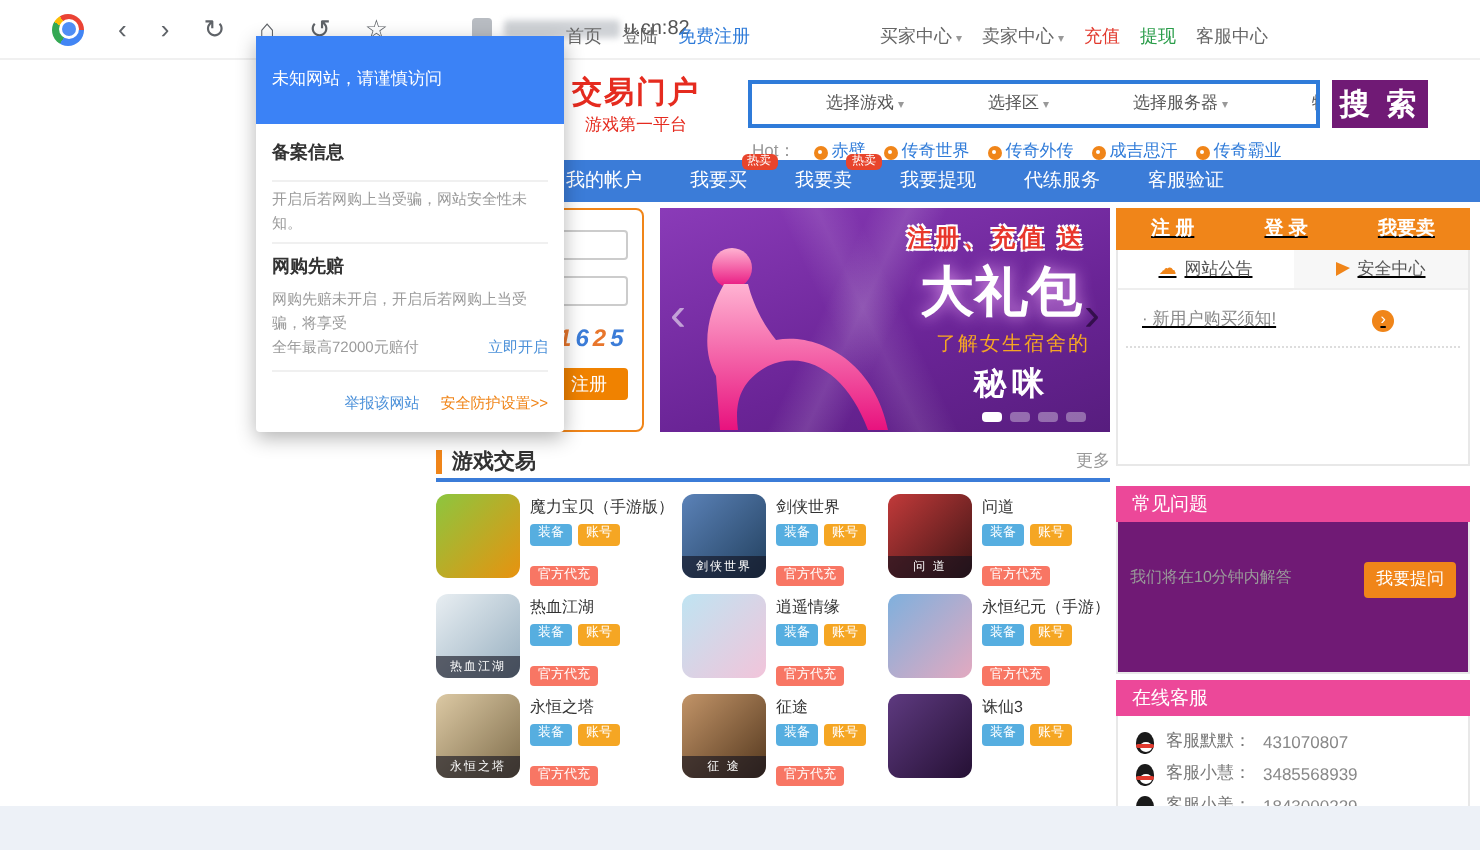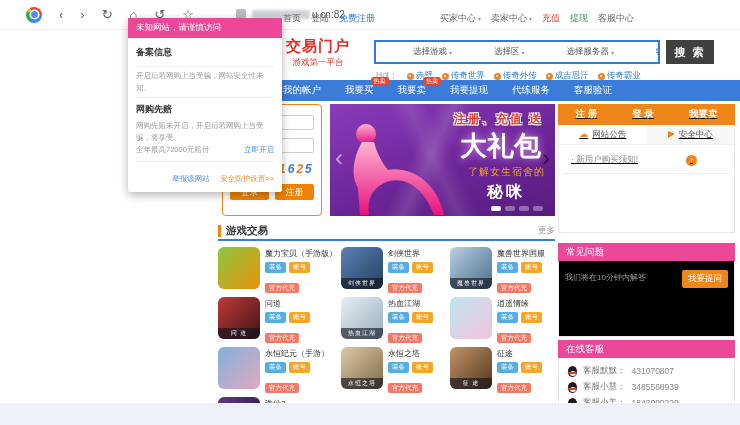--- a/index.html
+++ b/index.html
@@ -18,21 +18,21 @@
   .chrome-logo::after { content:""; position:absolute; inset:4.5px; background:#4f8ef5; border-radius:50%;
     box-shadow:0 0 0 1.5px #fff; }
   .chrome-btn { color:#5f6368; font-size:13px; margin-left:17px; line-height:1; }
   .urlicon { width:10px; height:11px; background:#b8bcc2; border-radius:2px; margin-left:42px; flex:none; }
   .url-blur { width:58px; height:9px; background:#cfd2d6; border-radius:2px; filter:blur(1.5px); margin-left:6px; }
   .url-text { font-size:10px; color:#555; margin-left:2px; }
 
   
   .popup { position:absolute; left:128px; top:18px; width:154px; background:#fff; z-index:50;
            box-shadow:0 3px 10px rgba(0,0,0,.3); border-radius:2px; }
-  .popup-head { background:#ec4899; color:#fff; font-size:8.5px; padding:4px 8px; }
+  .popup-head { background:#3b82f6; color:#fff; font-size:8.5px; padding:16px 8px; }
   .popup-body { padding:6px 8px 7px; }
   .p-title { font-size:9px; font-weight:bold; color:#333; padding:2px 0 4px; }
   .p-div { border-top:1px solid #f0f0f0; margin:3px 0; }
   .p-text { font-size:7.5px; color:#9a9a9a; line-height:1.6; }
   .p-row { display:flex; justify-content:space-between; align-items:center; font-size:7.5px; color:#9a9a9a; margin-top:1px; }
   .p-link { color:#4a90d9; font-size:7.5px; }
   .p-foot { border-top:1px solid #f0f0f0; margin-top:6px; padding-top:5px; text-align:right; }
   .p-orange { color:#f08519; font-size:7.5px; margin-left:6px; }
 
   
@@ -42,22 +42,22 @@
   .red { color:#e23a2e; } .green { color:#2a9d4a; } .blue { color:#2f7bd9; }
 
   
   .logo { position:absolute; left:286px; top:37px; }
   .logo1 { font-size:15px; font-weight:bold; color:#e52b1f; letter-spacing:1px; }
   .logo2 { font-size:8.5px; color:#e52b1f; margin-top:1px;text-align:center; }
   .searchbox { position:absolute; left:374px; top:40px; width:286px; height:24px; border:2px solid #2f7bd9;
                background:#fff; display:flex; align-items:center; font-size:8.5px; color:#555; overflow:hidden; }
   .sel { display:flex; align-items:center; padding:0 5px; white-space:nowrap; flex:none;margin-left:32px; }
   .kw { color:#bbb; flex:1; padding-left:3px; white-space:nowrap; overflow:hidden; }
-  .search-btn { position:absolute; left:666px; top:40px; width:48px; height:24px; background:#404040; color:#fff;
-                font-size:11px; font-weight:bold; display:flex; align-items:center; justify-content:center; letter-spacing:2px; }
+  .search-btn { position:absolute; left:666px; top:40px; width:48px; height:24px; background:#701a75; color:#fff;
+                font-size:15px; font-weight:bold; display:flex; align-items:center; justify-content:center; letter-spacing:2px; }
   .hotrow { position:absolute; left:376px; top:70px; display:flex; align-items:center; gap:9px; font-size:8.5px; }
   .hot-label { color:#999; }
   .hot-item { display:flex; align-items:center; gap:2px; color:#2f7bd9; }
   .hot-dot { width:7px; height:7px; border-radius:50%; background:#f08519; position:relative; flex:none; }
   .hot-dot::after { content:""; position:absolute; left:2.5px; top:2.5px; width:2px; height:2px; background:#fff; border-radius:50%; }
 
   
   .nav { position:absolute; left:215px; top:80px; width:525px; height:21px; background:#3b7cd8;
          display:flex; align-items:center; padding-left:68px; gap:24px; }
   .nav-item { color:#fff; font-size:9.5px; position:relative; white-space:nowrap; }
@@ -111,21 +111,21 @@
   .cloud { color:#f08519; font-size:9px; line-height:1; }
   .plane { width:0; height:0; border-left:7px solid #f08519; border-top:3px solid transparent;
            border-bottom:4px solid transparent; }
   .notice-row { display:flex; align-items:center; padding:9px 8px 7px;
                 font-size:8.5px; color:#888; border-bottom:1px dotted #ddd; margin:0 4px;gap:48px; }
   .notice-icon { width:11px; height:11px; border-radius:50%; background:#f08519; color:#fff; font-size:8px;
                  display:flex; align-items:center; justify-content:center; line-height:1; flex:none; }
 
   .sec { position:absolute; left:558px; width:177px; }
   .sec-head { height:18px; background:#ec4899; color:#fff; font-size:9.5px; display:flex; align-items:center; padding-left:8px; }
-  .faq-body { border:1px solid #e8e8e8; border-top:none; background:#000000; height:76px; padding:9px 6px;
+  .faq-body { border:1px solid #e8e8e8; border-top:none; background:#701a75; height:76px; padding:20px 6px;
               display:flex; justify-content:space-between; align-items:flex-start; gap:4px; }
   .faq-text { font-size:8px; color:#999; padding-top:2px; }
   .faq-btn { background:#f08519; color:#fff; font-size:8.5px; padding:3px 6px; border-radius:2px; white-space:nowrap; }
   .svc-body { border:1px solid #e8e8e8; border-top:none; background:#fff; height:66px; padding:5px 9px 0; }
   .svc-row { display:flex; align-items:center; gap:6px; height:16px; font-size:8.5px; color:#777; }
   .qq-icon { width:9px; height:11px; background:#1a1a1a; border-radius:50% 50% 45% 45%; position:relative; flex:none; }
   .qq-icon::after { content:""; position:absolute; left:1.5px; bottom:1px; width:6px; height:5px; background:#fff; border-radius:50%; }
   .qq-icon::before { content:""; position:absolute; left:0; bottom:3px; width:9px; height:2px; background:#e23a2e; border-radius:1px; z-index:2; }
   .qq-num { color:#888; }
 
@@ -351,31 +351,20 @@
           <span class="gband">剑侠世界</span>
         </div>
       <div class="ginfo"><div class="gname">剑侠世界</div>
         <div class="gtags">
             <span class="pill p-blue">装备</span>
             <span class="pill p-yellow">账号</span>
           </div>
         <span class="pill p-red">官方代充</span></div>
     </div>
 
-    <div class="gcard">
-      <div class="gimg" style="background: linear-gradient(135deg, rgb(185, 207, 223), rgb(74, 111, 142));">
-          <span class="gband">魔兽世界</span>
-        </div>
-      <div class="ginfo"><div class="gname">魔兽世界国服</div>
-        <div class="gtags">
-            <span class="pill p-blue">装备</span>
-            <span class="pill p-yellow">账号</span>
-          </div>
-        <span class="pill p-red">官方代充</span></div>
-    </div>
 
     <div class="gcard">
       <div class="gimg" style="background: linear-gradient(135deg, rgb(194, 58, 58), rgb(60, 20, 20));">
           <span class="gband">问 道</span>
         </div>
       <div class="ginfo"><div class="gname">问道</div>
         <div class="gtags">
             <span class="pill p-blue">装备</span>
             <span class="pill p-yellow">账号</span>
           </div>

